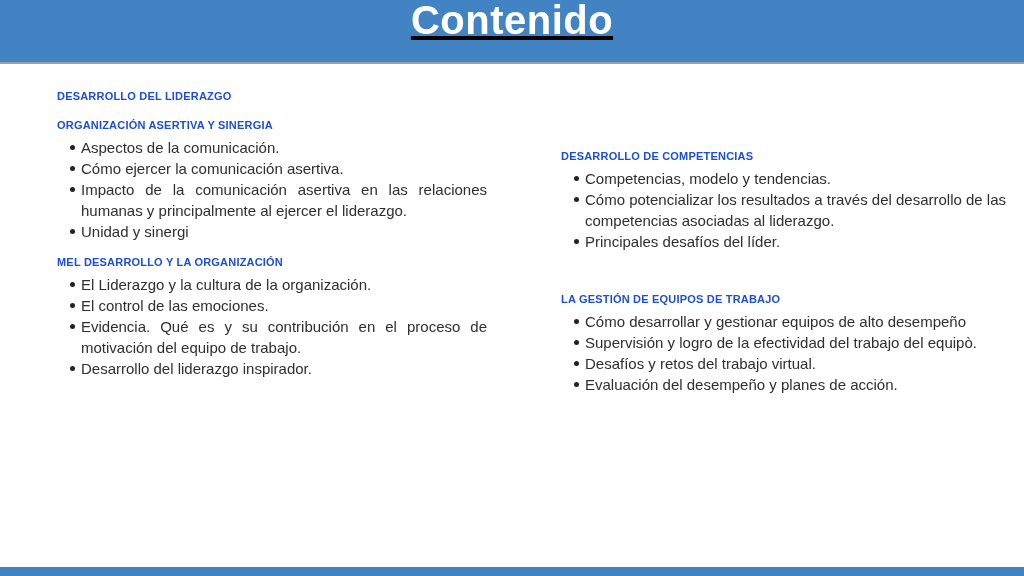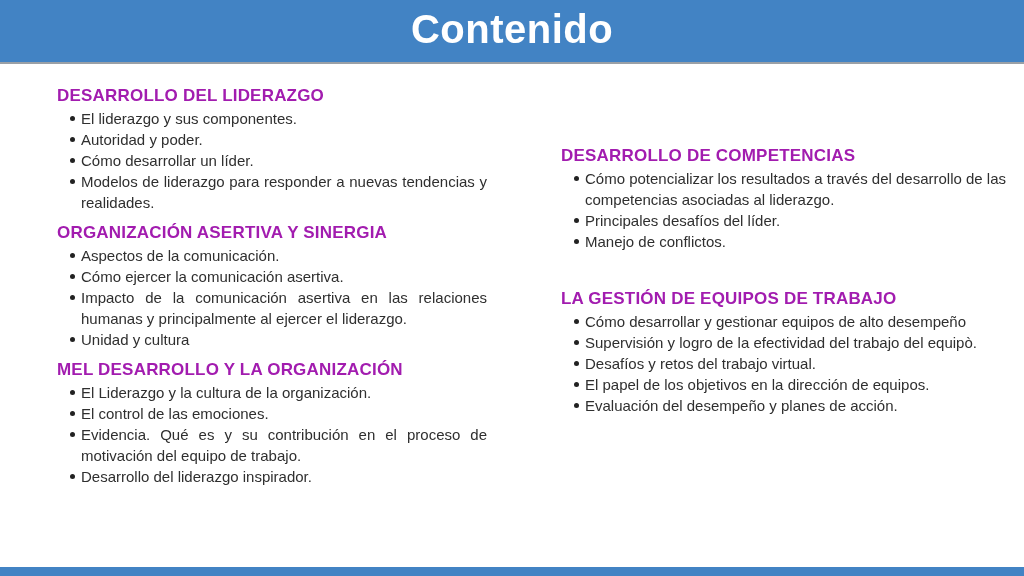--- a/index.html
+++ b/index.html
@@ -10,21 +10,21 @@
     position: relative;
     font-family: "Liberation Sans", sans-serif;
     -webkit-font-smoothing: antialiased;
   }
   .slide { position: absolute; inset: 0; width: 1024px; height: 576px; }
 
   .header {
     position: absolute; left: 0; top: 0; width: 1024px; height: 62px;
     background: #4283C4;
     border-bottom: 2px solid #9AA0A6;
-    display: flex; align-items: center; justify-content: center;
+    display: flex; justify-content: center; text-decoration: underline;
   }
   .header h1 {
     margin: 0;
     color: #ffffff;
     font-size: 40px;
     font-weight: 700;
     letter-spacing: 0.5px;
     line-height: 1;
     padding-bottom: 4px;
   }
@@ -36,24 +36,24 @@
 
   .col { position: absolute; color: #2F2F2F; }
   .col-left  { left: 57px;  top: 87px;  width: 430px; }
   .col-right { left: 561px; top: 147px; width: 459px; }
 
   .section { margin: 0 0 11px 0; }
   .col-right .section { margin-bottom: 38px; }
 
   .section h2 {
     margin: 0 0 3px 0;
-    font-size: 17px;
+    font-size: 11px;
     line-height: 18px;
     font-weight: 700;
-    color: #a21caf;
+    color: #1d4ed8;
     letter-spacing: 0.2px;
   }
 
   .section ul {
     list-style: none;
     margin: 0; padding: 0 0 0 13px;
   }
   .section li {
     position: relative;
     padding-left: 11px;
@@ -77,68 +77,61 @@
 <div class="slide">
 
   <div class="header">
     <h1>Contenido</h1>
   </div>
 
   <div class="col col-left">
 
     <div class="section">
       <h2>DESARROLLO DEL LIDERAZGO</h2>
-      <ul>
-        <li>El liderazgo y sus componentes.</li>
-        <li>Autoridad y poder.</li>
-        <li>Cómo desarrollar un líder.</li>
-        <li>Modelos de liderazgo para responder a nuevas tendencias y realidades.</li>
-      </ul>
     </div>
 
     <div class="section">
       <h2>ORGANIZACIÓN ASERTIVA Y SINERGIA</h2>
       <ul>
         <li>Aspectos de la comunicación.</li>
         <li>Cómo ejercer la comunicación asertiva.</li>
         <li>Impacto de la comunicación asertiva en las relaciones humanas y principalmente al ejercer el liderazgo.</li>
-        <li>Unidad y cultura</li>
+        <li>Unidad y sinergi</li>
       </ul>
     </div>
 
     <div class="section">
       <h2>MEL DESARROLLO Y LA ORGANIZACIÓN</h2>
       <ul>
         <li>El Liderazgo y la cultura de la organización.</li>
         <li>El control de las emociones.</li>
         <li>Evidencia. Qué es y su contribución en el proceso de motivación del equipo de trabajo.</li>
         <li>Desarrollo del liderazgo inspirador.</li>
       </ul>
     </div>
 
   </div>
 
   <div class="col col-right">
 
     <div class="section">
       <h2>DESARROLLO DE COMPETENCIAS</h2>
       <ul>
+        <li>Competencias, modelo y tendencias.</li>
         <li>Cómo potencializar los resultados a través del desarrollo de las competencias asociadas al liderazgo.</li>
         <li>Principales desafíos del líder.</li>
-        <li>Manejo de conflictos.</li>
       </ul>
     </div>
 
     <div class="section">
       <h2>LA GESTIÓN DE EQUIPOS DE TRABAJO</h2>
       <ul>
         <li>Cómo desarrollar y gestionar equipos de alto desempeño</li>
         <li>Supervisión y logro de la efectividad del trabajo del equipò.</li>
         <li>Desafíos y retos del trabajo virtual.</li>
-        <li>El papel de los objetivos en la dirección de equipos.</li>
         <li>Evaluación del desempeño y planes de acción.</li>
       </ul>
     </div>
 
   </div>
 
   <div class="footer"></div>
 
 </div>
 

